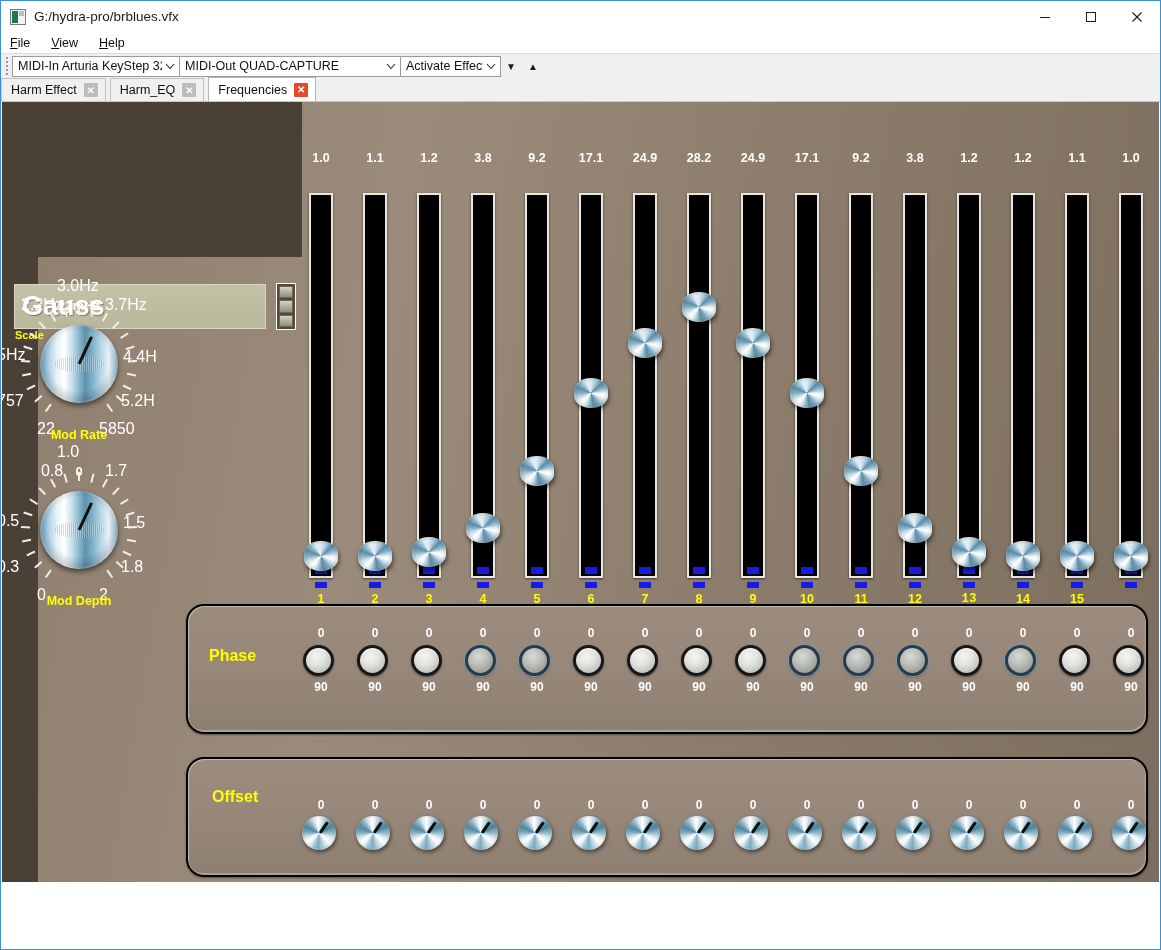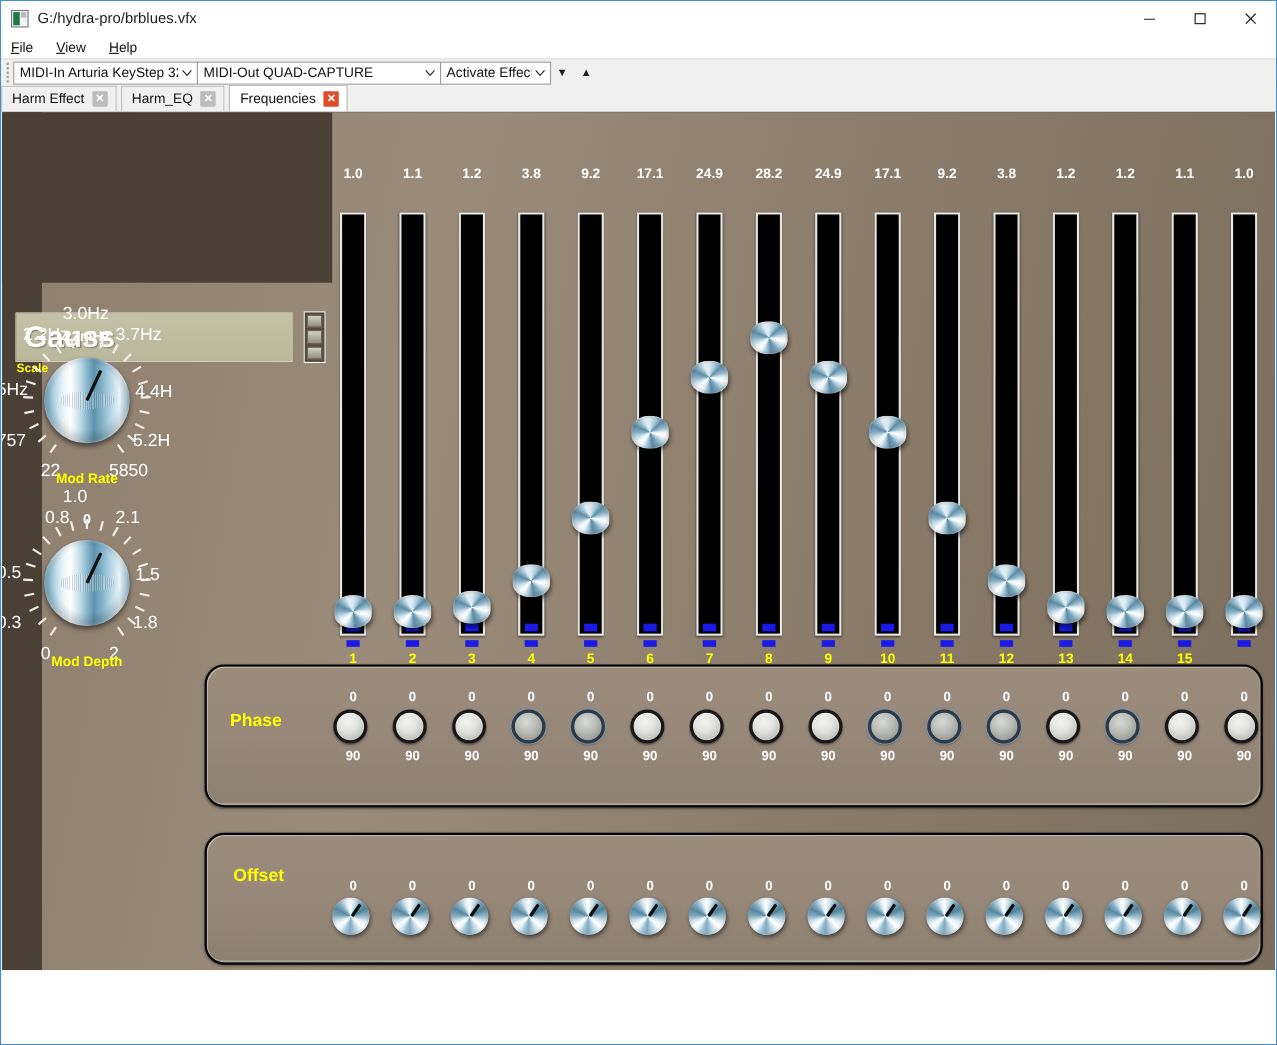--- a/index.html
+++ b/index.html
@@ -470,21 +470,21 @@
           <i style="transform: rotate(598deg) translateY(49px);"></i>
           <i style="transform: rotate(612.5deg) translateY(49px);"></i>
           <i style="transform: rotate(627deg) translateY(49px);"></i>
           <i style="transform: rotate(641.5deg) translateY(49px);"></i>
           <i style="transform: rotate(656deg) translateY(49px);"></i>
           <i style="transform: rotate(670.5deg) translateY(49px);"></i>
           <i style="transform: rotate(685deg) translateY(49px);"></i>
         </div>
         <div class="ticklabel" style="left:19px; top:360px;margin-left:20px;">0.8</div>
         <div class="ticklabel" style="left:55px; top:341px;">1.0</div>
-        <div class="ticklabel" style="left:103px; top:360px;">2.1</div>
+        <div class="ticklabel" style="left:103px; top:360px;">1.7</div>
         <div class="ticklabel" style="left:-5px; top:410px;">0.5</div>
         <div class="ticklabel" style="left:121px; top:412px;">1.5</div>
         <div class="ticklabel" style="left:-5px; top:456px;">0.3</div>
         <div class="ticklabel" style="left:119px; top:456px;">1.8</div>
         <div class="ticklabel" style="left:35px; top:484px;">0</div>
         <div class="ticklabel" style="left:97px; top:484px;">2</div>
         <div class="bigknob" style="left:38px; top:389px;">
           <div class="ripple"></div>
           <div class="pointer" style="transform: translate(-50%,0) rotate(205deg);"></div>
         </div>
@@ -598,21 +598,21 @@
         <div class="v-thumb" style="left:896px; top:411px;"></div>
         <div class="slider-num" style="left:883px; top:490px;">12</div>
         <div class="slider-top-val" style="left:937px; top:49px;">1.2</div>
         <div class="v-slider" style="left:955px; top:91px;">
            <div class="v-track">
              <div class="v-blue-in"></div>
            </div>
            <div class="v-blue-out"></div>
          </div>
         <div class="v-thumb" style="left:950px; top:435px;"></div>
-        <div class="slider-num" style="left:937px; top:490px;">13</div>
+        <div class="slider-num" style="left:937px; top:490px;font-family:Liberation Mono, monospace;">13</div>
         <div class="slider-top-val" style="left:991px; top:49px;">1.2</div>
         <div class="v-slider" style="left:1009px; top:91px;">
            <div class="v-track">
              <div class="v-blue-in"></div>
            </div>
            <div class="v-blue-out"></div>
          </div>
         <div class="v-thumb" style="left:1004px; top:439px;"></div>
         <div class="slider-num" style="left:991px; top:490px;">14</div>
         <div class="slider-top-val" style="left:1045px; top:49px;">1.1</div>

